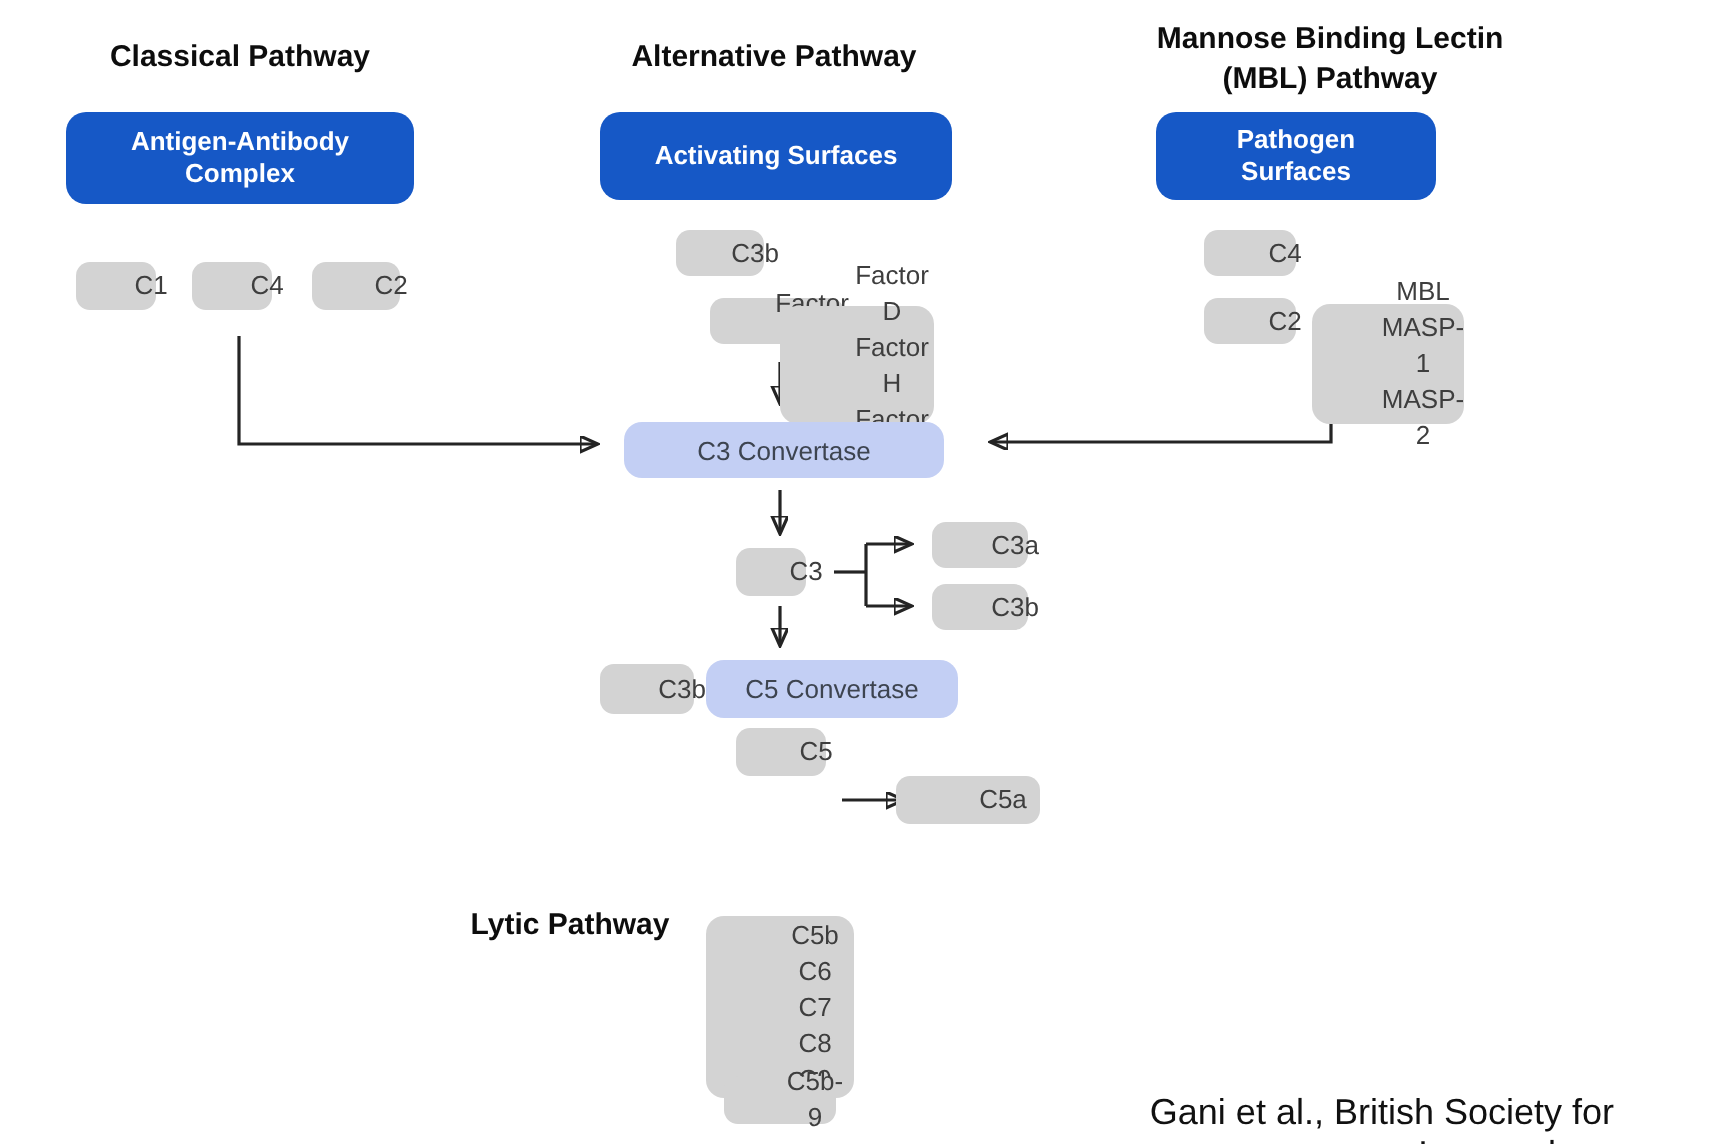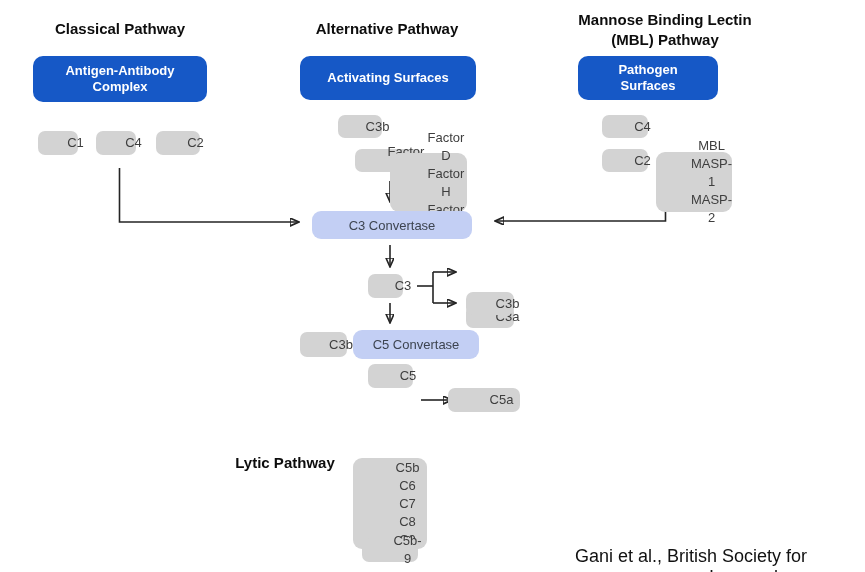--- a/index.html
+++ b/index.html
@@ -91,21 +91,21 @@
   #alt-c3b     { left: 338px; top: 115px; width: 44px; height: 23px; }
   #alt-factorb { left: 308px; top: 149px; width: 67px; height: 23px; margin-left: 47px; }
   #alt-factors { left: 390px; top: 114px; width: 77px; height: 59px; }
 
   #mbl-c4      { left: 602px; top: 115px; width: 46px; height: 23px; }
   #mbl-c2      { left: 602px; top: 149px; width: 46px; height: 23px; }
   #mbl-complex { left: 656px; top: 113px; width: 76px; height: 60px; }
 
   #c3-convertase { left: 312px; top: 211px; width: 160px; height: 28px; }
   #c3            { left: 368px; top: 274px; width: 22px; height: 24px; }
-  #c3a           { left: 466px; top: 261px; width: 48px; height: 23px; margin-top: 44px; }
+  #c3a           { left: 466px; top: 261px; width: 48px; height: 23px; }
   #c3b-split     { left: 466px; top: 292px; width: 48px; height: 23px; }
   #c3b-cofactor  { left: 300px; top: 332px; width: 47px; height: 25px; }
   #c5-convertase { left: 353px; top: 330px; width: 126px; height: 29px; }
   #c5            { left: 368px; top: 364px; width: 45px; height: 24px; }
   #c5a           { left: 448px; top: 388px; width: 72px; height: 24px; }
   #lytic-box     { left: 353px; top: 419px; width: 74px; height: 91px; }
   #terminal      { left: 362px; top: 538px; width: 56px; height: 24px; }
 
   #lytic-label { left: 225px; top: 454px; width: 120px; }
   #credit      { left: 545px; top: 546px; width: 262px; }

